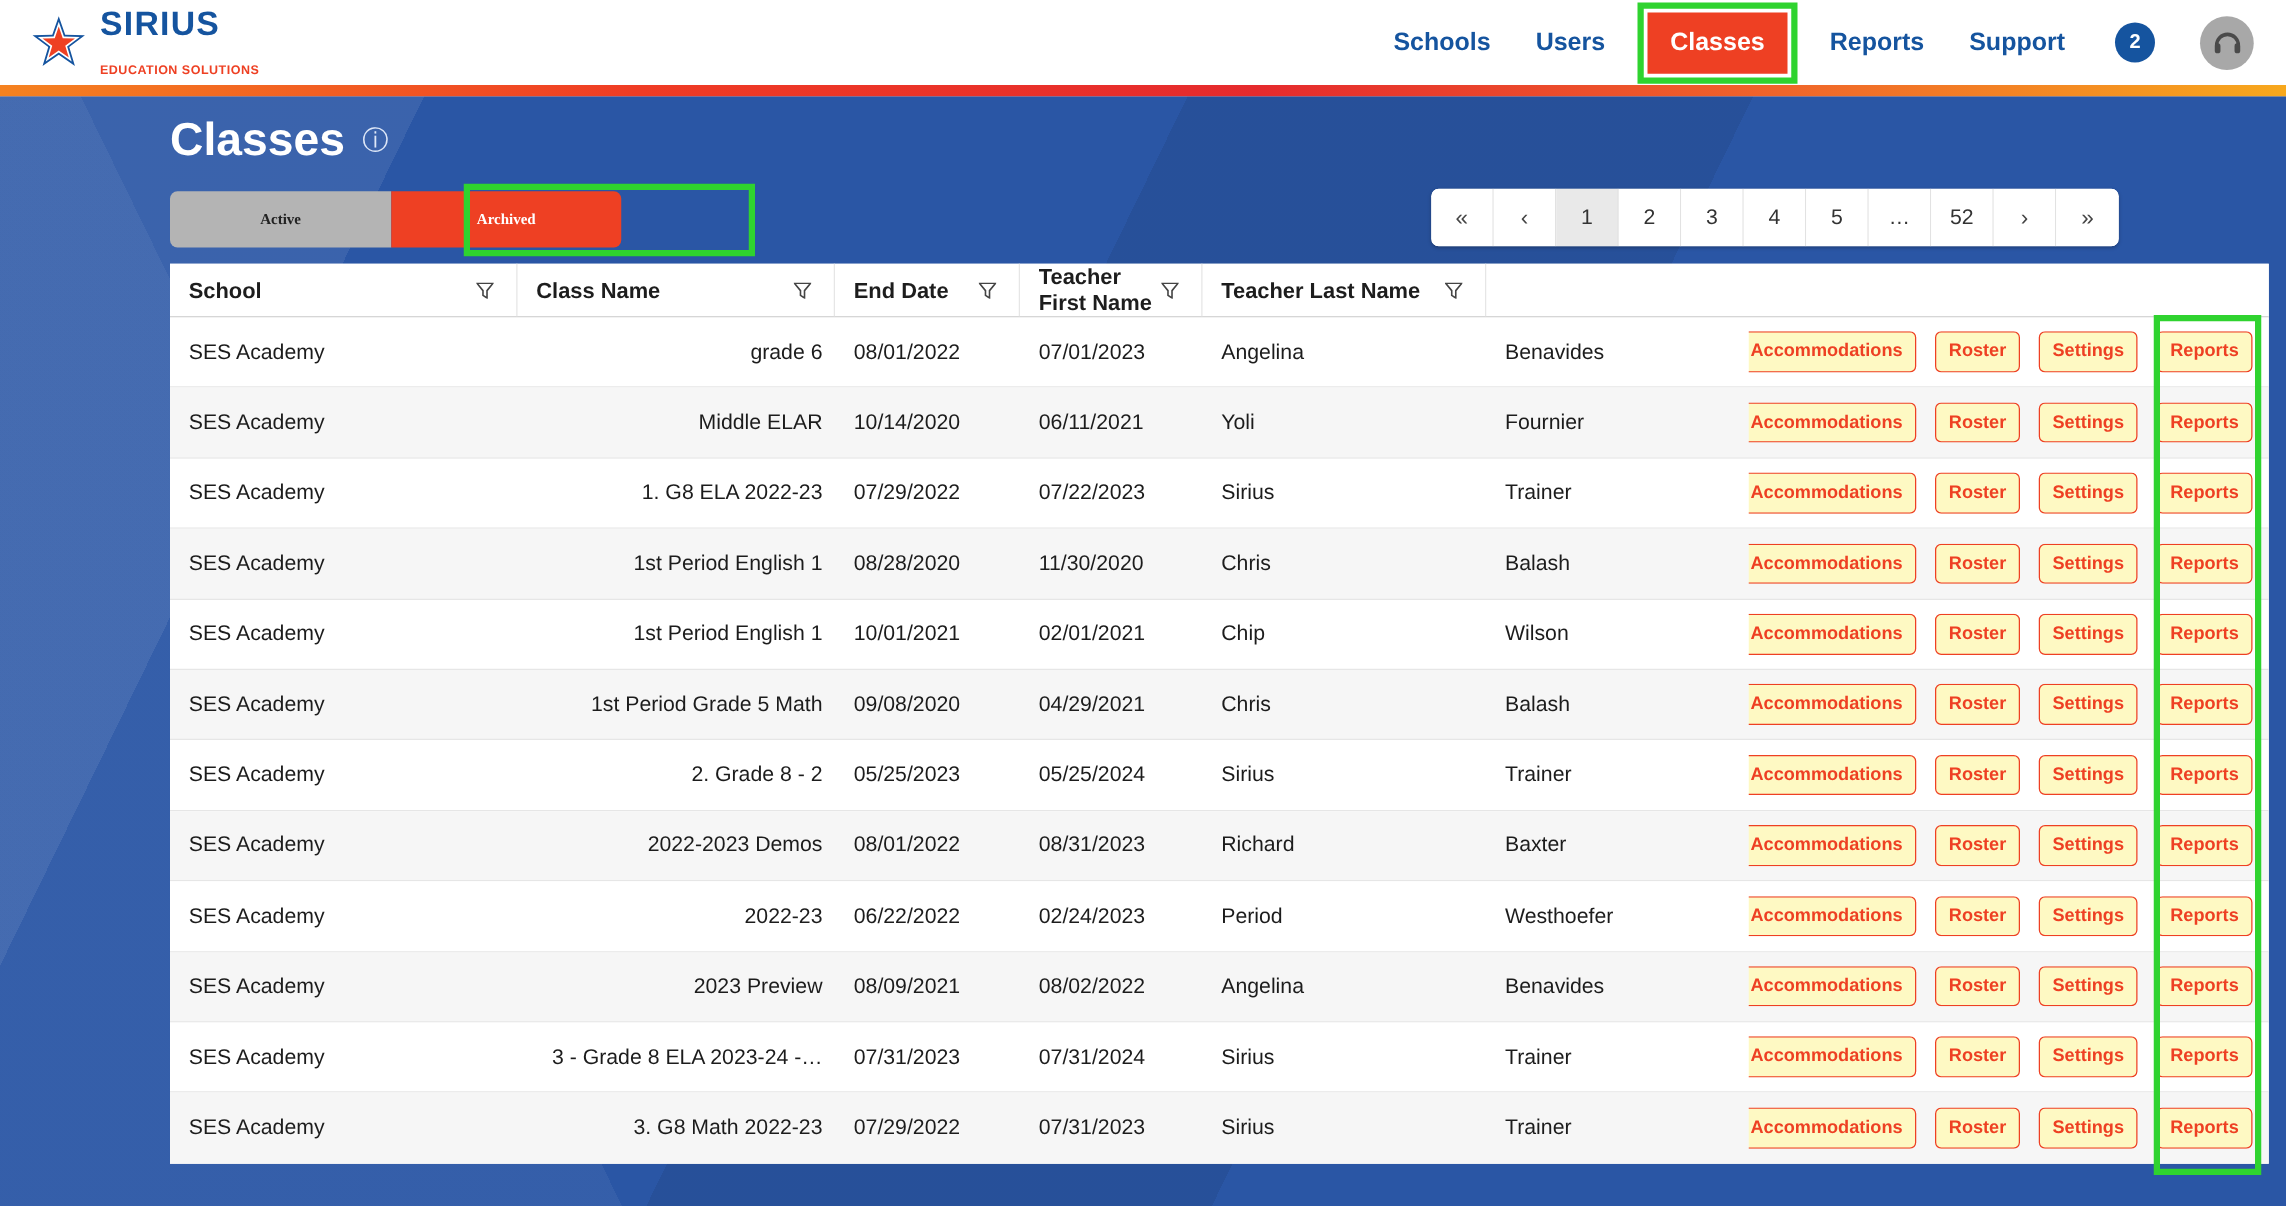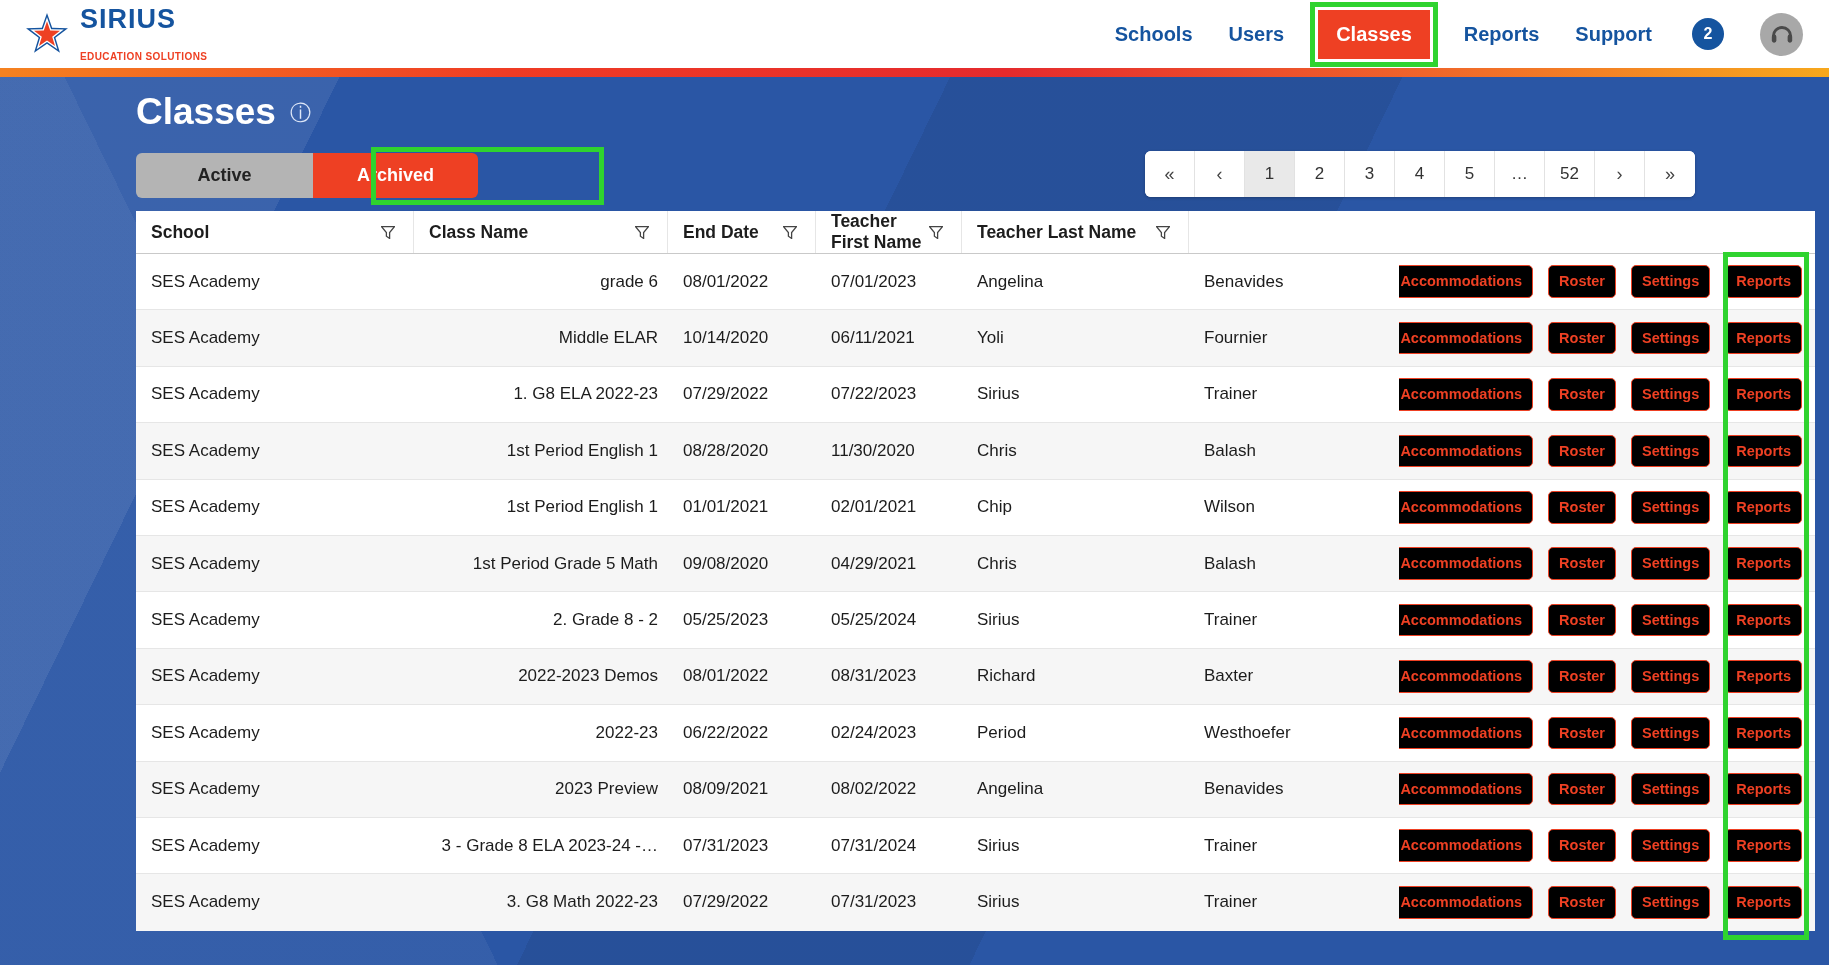--- a/index.html
+++ b/index.html
@@ -37,23 +37,23 @@
   .main::before{content:"";position:absolute;inset:0;
     background:
       linear-gradient(116deg, rgba(255,255,255,0.08) 0 15%, transparent 15%),
       linear-gradient(116deg, transparent 0 42%, rgba(0,0,0,0.07) 42% 62%, transparent 62%),
       linear-gradient(64deg, rgba(255,255,255,0.05) 0 22%, transparent 22%);}
   .page-title-row{position:absolute;left:136px;top:14px;display:flex;align-items:center;gap:14px;color:#fff;z-index:2;}
   .page-title{font-size:37px;font-weight:bold;}
   .info-icon{font-size:21px;color:#dfe8f8;cursor:pointer;line-height:1;}
   
   .tabs{position:absolute;left:136px;top:76px;display:flex;z-index:2;}
-  .tab{height:45px;display:flex;align-items:center;justify-content:center;font-weight:bold;font-size:18px;cursor:pointer;}
+  .tab{height:45px;display:flex;align-items:center;justify-content:center;font-weight:bold;font-size:12px;cursor:pointer;font-family:Liberation Serif, serif;}
   .tab-active{width:177px;background:#b4b4b4;color:#222;border-radius:6px 0 0 6px;}
-  .tab-archived{width:165px;background:var(--accent-orange);color:#fff;border-radius:0 6px 6px 0;}
+  .tab-archived{width:184px;background:var(--accent-orange);color:#fff;border-radius:0 6px 6px 0;}
   .hl-archived{position:absolute;left:371px;top:70px;width:233px;height:58px;
     border:5px solid var(--highlight-green);z-index:3;pointer-events:none;}
   
   .pagination{position:absolute;top:74px;right:134px;display:flex;background:#fff;border-radius:6px;
     overflow:hidden;z-index:2;box-shadow:0 1px 3px rgba(0,0,0,0.25);}
   .page-cell{min-width:50px;height:46px;display:flex;align-items:center;justify-content:center;
     font-size:17px;color:#333;border-right:1px solid #e2e2e2;padding:0 8px;cursor:pointer;background:#fff;}
   .page-cell:last-child{border-right:none;}
   .page-cell.current{background:#e9e9e9;}
   .page-cell.arrow{color:#444;font-size:18px;}
@@ -65,21 +65,21 @@
     padding:0 18px 0 15px;font-weight:bold;font-size:17.5px;color:#1d1d1d;border-right:1px solid #e6e6e6;}
   .th:last-child{border-right:none;}
   .filter-icon{flex:0 0 auto;cursor:pointer;display:flex;align-items:center;}
   .trow{display:grid;grid-template-columns:278px 254px 148px 146px 227px 210px 1fr;height:56.4px;
     border-bottom:1px solid #e6e6e6;align-items:center;font-size:17px;color:#1c1c1c;background:#fff;}
   .trow:nth-child(even){background:#f6f6f6;}
   .trow:last-child{border-bottom:none;}
   .td{padding:0 10px 0 15px;display:flex;align-items:center;overflow:hidden;white-space:nowrap;}
   .td.classname{padding-left:20px;justify-content:flex-end;}
   .td.actions{justify-content:flex-end;gap:15px;padding-right:13px;}
-  .action-btn{background:#000000;border:1.6px solid var(--accent-orange);color:var(--accent-orange);
+  .action-btn{background:#fef9c3;border:1.6px solid var(--accent-orange);color:var(--accent-orange);
     font-weight:bold;font-size:14.5px;padding:8px 10px;border-radius:5px;cursor:pointer;
     font-family:"Liberation Sans", sans-serif;line-height:1;white-space:nowrap;}
   .hl-reports{position:absolute;left:1587px;top:41px;width:86px;height:688px;
     border:5px solid var(--highlight-green);z-index:4;pointer-events:none;}
 </style>
 </head>
 <body>
 
 <div class="header">
   <div class="logo">
@@ -299,21 +299,21 @@
   </div>
 
   <div class="trow">
     <div class="td">
             <span>SES Academy</span>
           </div>
     <div class="td classname">
             <span>1st Period English 1</span>
           </div>
     <div class="td">
-            <span>01/01/2021</span>
+            <span>10/01/2021</span>
           </div>
     <div class="td">
             <span>02/01/2021</span>
           </div>
     <div class="td">
             <span>Chip</span>
           </div>
     <div class="td">
             <span>Wilson</span>
           </div>

